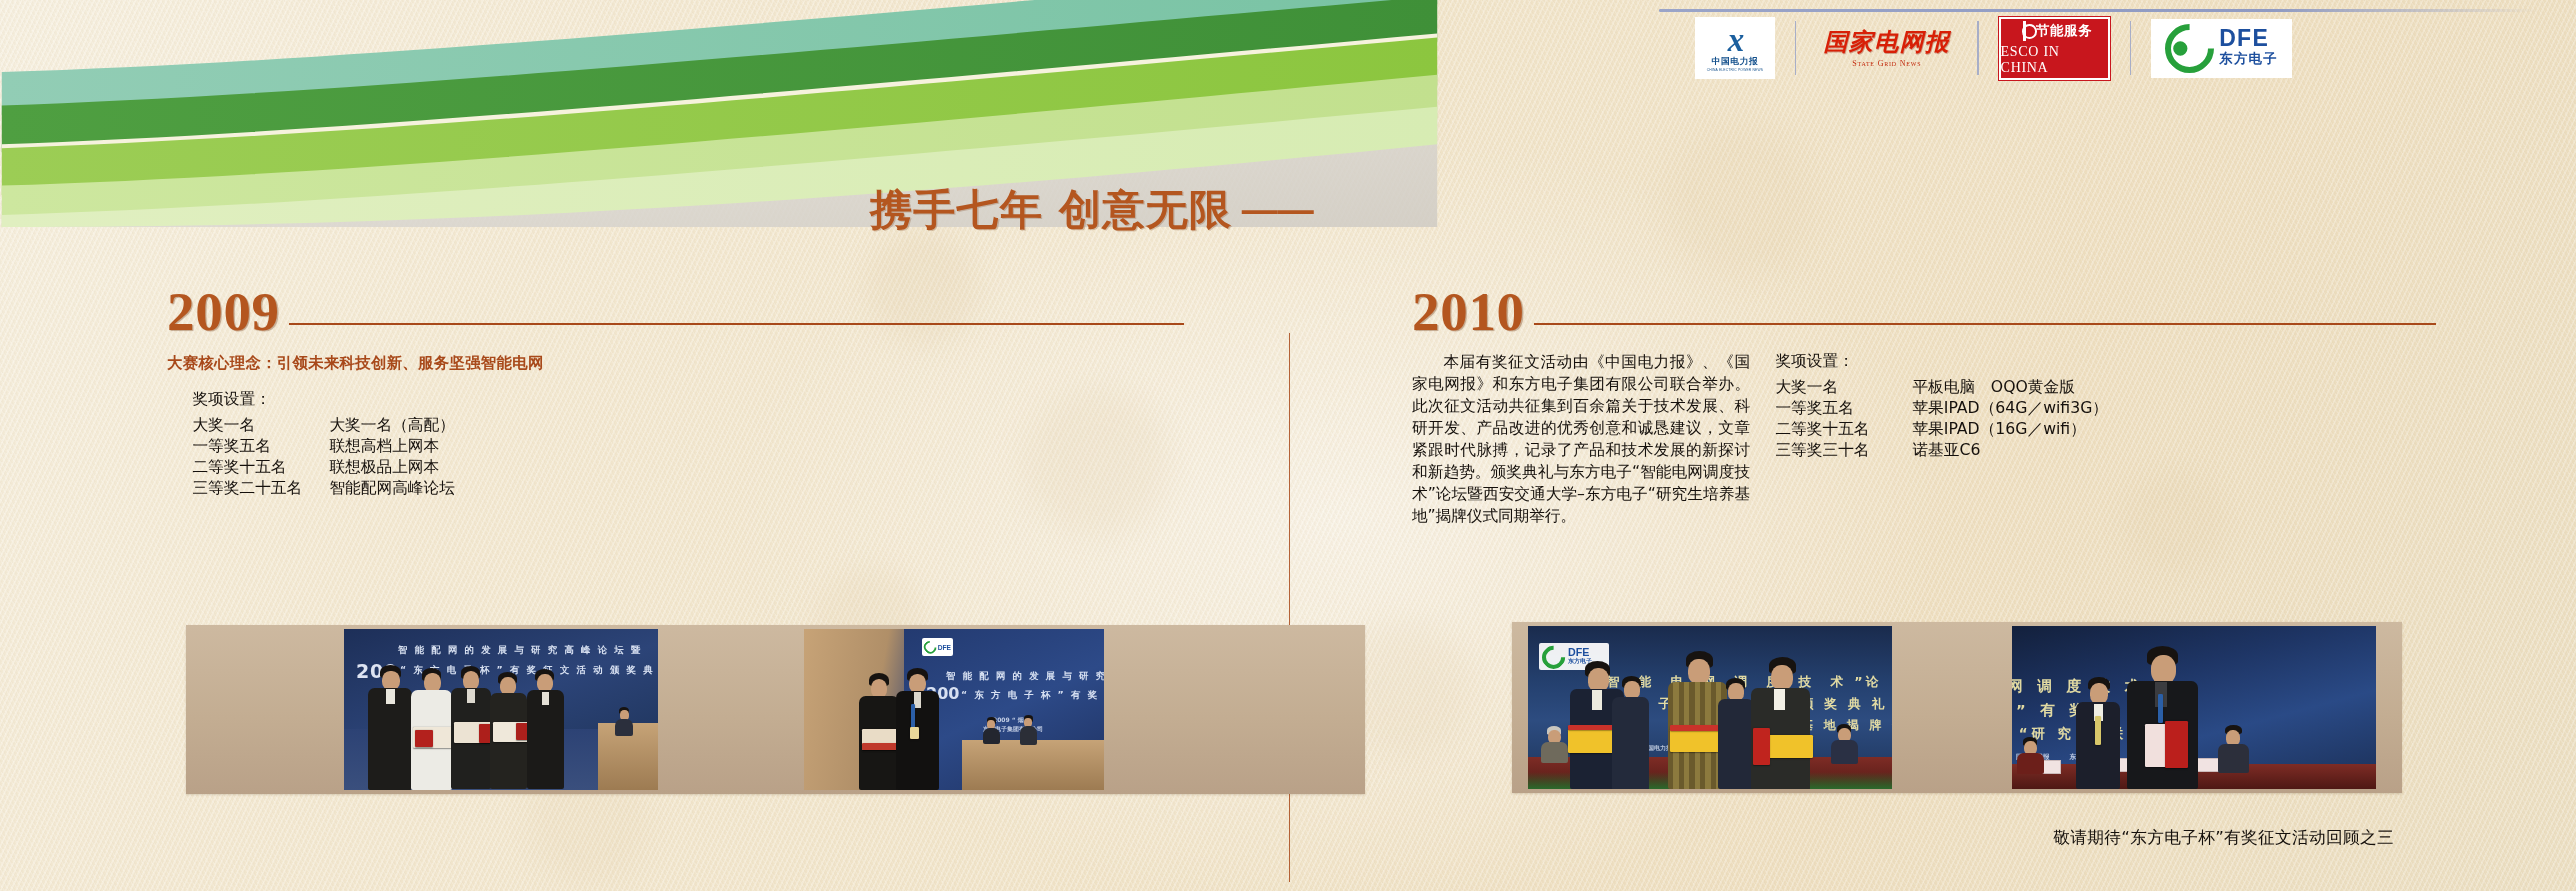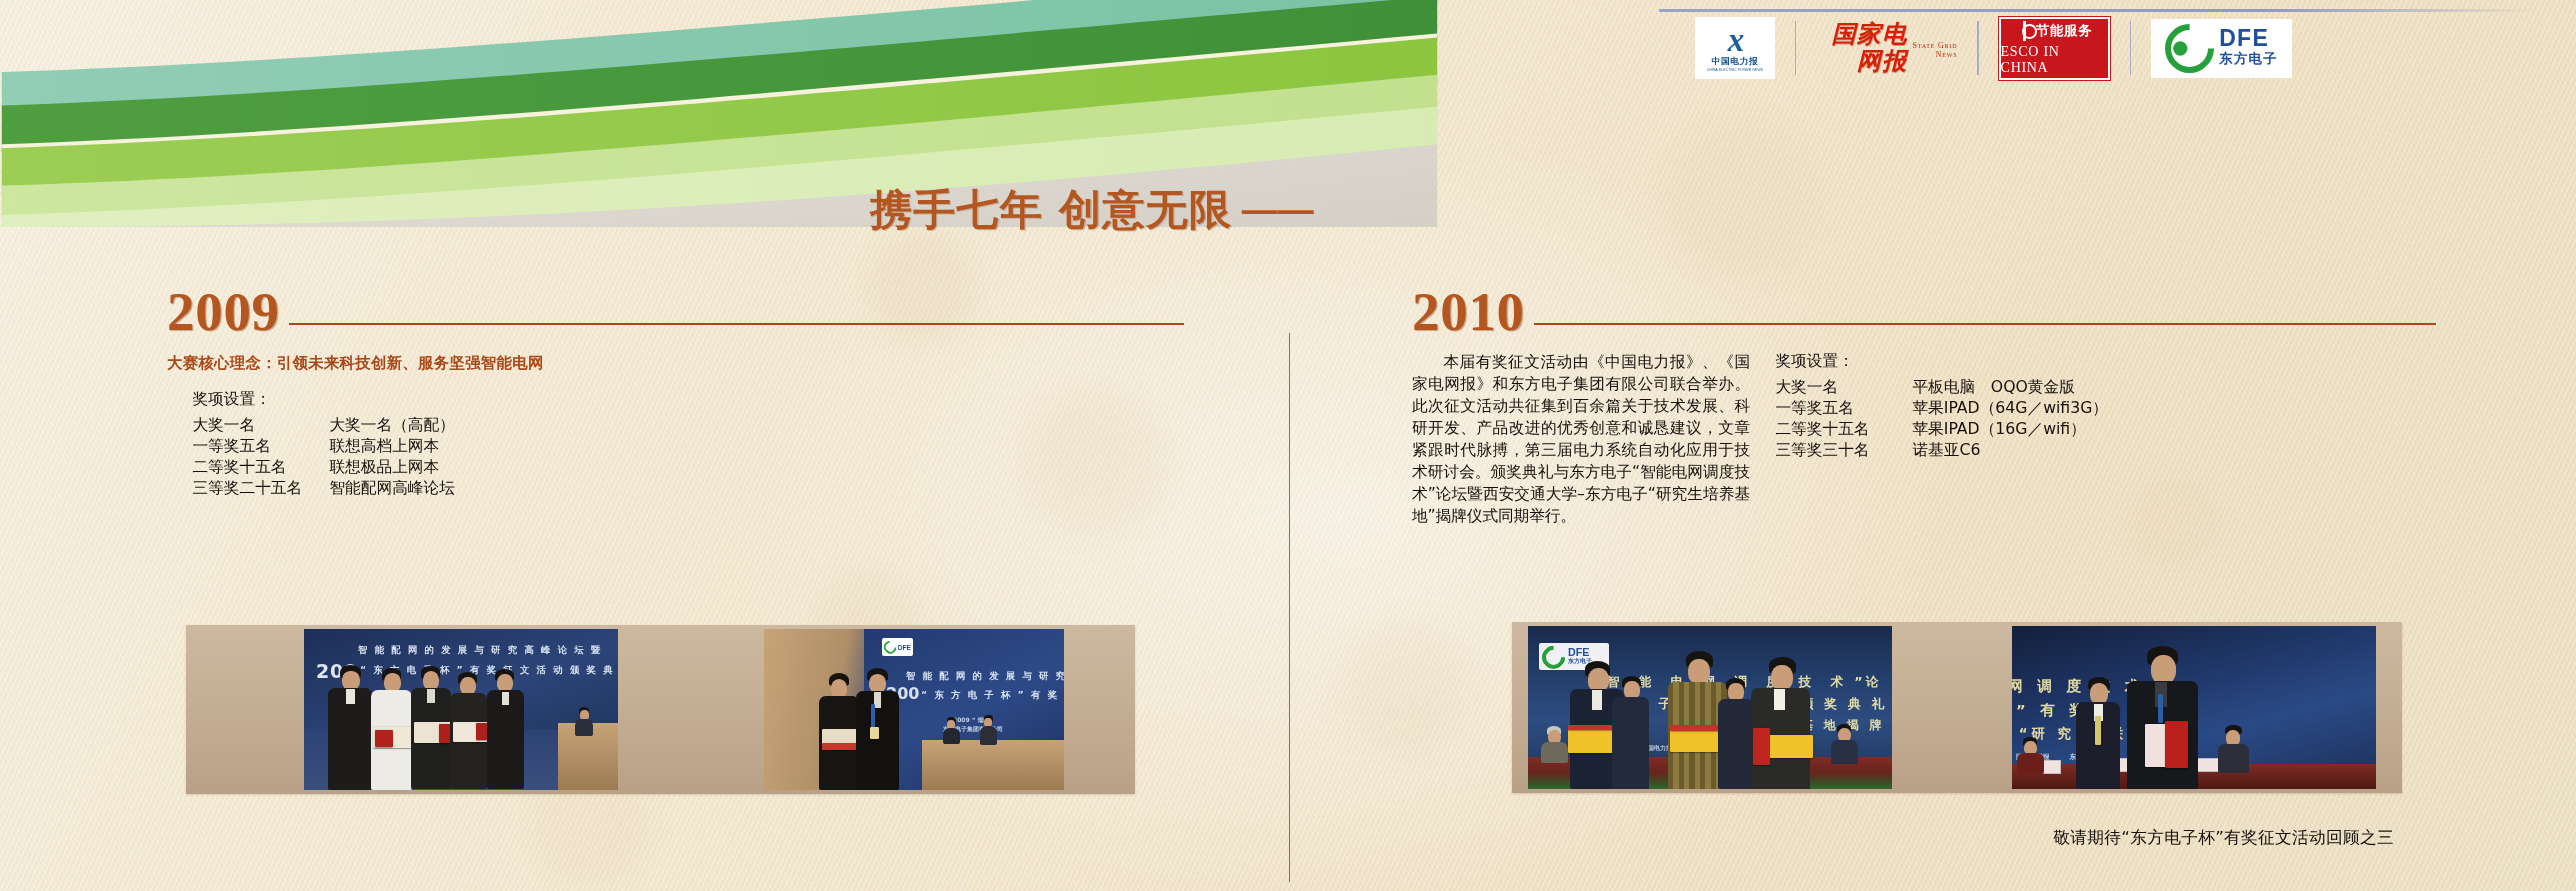--- a/index.html
+++ b/index.html
@@ -58,21 +58,21 @@
   .logo-cell{display:flex;align-items:center;justify-content:center;padding:0 20px;height:64px;}
   .logo-sep{width:1.3px;height:54px;background:#9aa4c8;opacity:.85;}
 
   
   .cepn{width:80px;height:62px;background:#fff;display:flex;flex-direction:column;align-items:center;justify-content:center;}
   .cepn .mark{font-size:33px;line-height:31px;color:#1b5f9e;font-family:"Liberation Serif",serif;font-weight:bold;font-style:italic;letter-spacing:-2px;}
   .cepn .cn{font-size:8.7px;color:#13508c;letter-spacing:0.7px;font-weight:bold;}
   .cepn .en{font-size:3.3px;color:#13508c;letter-spacing:0.2px;transform:scaleY(.9);}
 
   
-  .sgn{display:flex;flex-direction:row;align-items:center;justify-content:center;width:141px;text-align:right;}
+  .sgn{display:flex;flex-direction:column;align-items:center;justify-content:center;width:141px;}
   .sgn .cn{font-family:"Liberation Serif",serif;font-weight:bold;font-style:italic;font-size:24px;color:#d81f06;letter-spacing:1.3px;line-height:27px;
            text-shadow:0.7px 0.7px 0 rgba(140,20,5,.35);}
   .sgn .en{font-family:"Liberation Serif",serif;font-size:8px;color:#c2290c;letter-spacing:0.8px;font-variant:small-caps;margin-top:2.7px;}
 
   
   .esco{width:107px;height:59px;background:#c8161d;border:2px solid #fff;outline:0.7px solid #c8161d;
         display:flex;flex-direction:column;align-items:center;justify-content:center;}
   .esco .row1{display:flex;align-items:center;gap:2.7px;}
   .esco .glyph{width:17.4px;height:20px;position:relative;}
   .esco .glyph .bar{position:absolute;left:7.4px;top:0;width:2.7px;height:20px;background:#fff;}
@@ -292,21 +292,21 @@
 
 <div id="divider"></div>
 
 <div class="yearwrap" style="left:1412px;top:288px;width:1024px;">
   <div class="year-row">
     <div class="year-num">2010</div>
     <div class="year-rule"></div>
   </div>
   <div class="cols">
     <div class="bodycol">
-      <p>本届有奖征文活动由《中国电力报》、《国家电网报》和东方电子集团有限公司联合举办。此次征文活动共征集到百余篇关于技术发展、科研开发、产品改进的优秀创意和诚恳建议，文章紧跟时代脉搏，第三届电力系统自动化应用于技术研讨会。颁奖典礼与东方电子“智能电网调度技术”论坛暨西安交通大学–东方电子“研究生培养基地”揭牌仪式同期举行。</p>
+      <p>本届有奖征文活动由《中国电力报》、《国家电网报》和东方电子集团有限公司联合举办。此次征文活动共征集到百余篇关于技术发展、科研开发、产品改进的优秀创意和诚恳建议，文章紧跟时代脉搏，记录了产品和技术发展的新探讨和新趋势。颁奖典礼与东方电子“智能电网调度技术”论坛暨西安交通大学–东方电子“研究生培养基地”揭牌仪式同期举行。</p>
     </div>
     <div class="awardcol">
       <div class="award-title">奖项设置：</div>
       <div class="award-line">
         <span class="rank">大奖一名</span>
         <span class="prize">平板电脑　OQO黄金版</span>
       </div>
       <div class="award-line">
         <span class="rank">一等奖五名</span>
         <span class="prize">苹果IPAD（64G／wifi3G）</span>
@@ -316,21 +316,21 @@
         <span class="prize">苹果IPAD（16G／wifi）</span>
       </div>
       <div class="award-line">
         <span class="rank">三等奖三十名</span>
         <span class="prize">诺基亚C6</span>
       </div>
     </div>
   </div>
 </div>
 
-<div class="strip" style="left:186px;top:625px;width:949px;height:169px;">
+<div class="strip" style="left:186px;top:625px;width:1139px;height:169px;padding-left:40px;">
 
   <div class="photo" style="margin-left:118px;width:314px;height:161px;">
     <div class="fill" style="background:linear-gradient(180deg,#1c2c52 0%,#24386a 38%,#2a4073 55%,#3a4f7d 100%);"></div>
     <div class="banner" style="left:0;top:0;right:0;height:100px;background:linear-gradient(160deg,#1d2f58,#2c4478 60%,#223862);"></div>
     <div class="btxt" style="left:54px;top:14.7px;font-size:9.4px;letter-spacing:2px;">智 能 配 网 的 发 展 与 研 究 高 峰 论 坛 暨</div>
     <div class="btxt" style="left:12px;top:31px;font-size:19px;color:#eef3ff;letter-spacing:0.7px;">200</div>
     <div class="btxt" style="left:56px;top:35px;font-size:9.4px;letter-spacing:2px;">“ 东 方 电 子 杯 ” 有 奖 征 文 活 动 颁 奖 典 礼</div>
 
     <div class="tablefront" style="left:254px;top:94px;width:64px;height:67px;"></div>
     <div class="person" style="left:270px;top:78px;width:20px;height:29px;">

